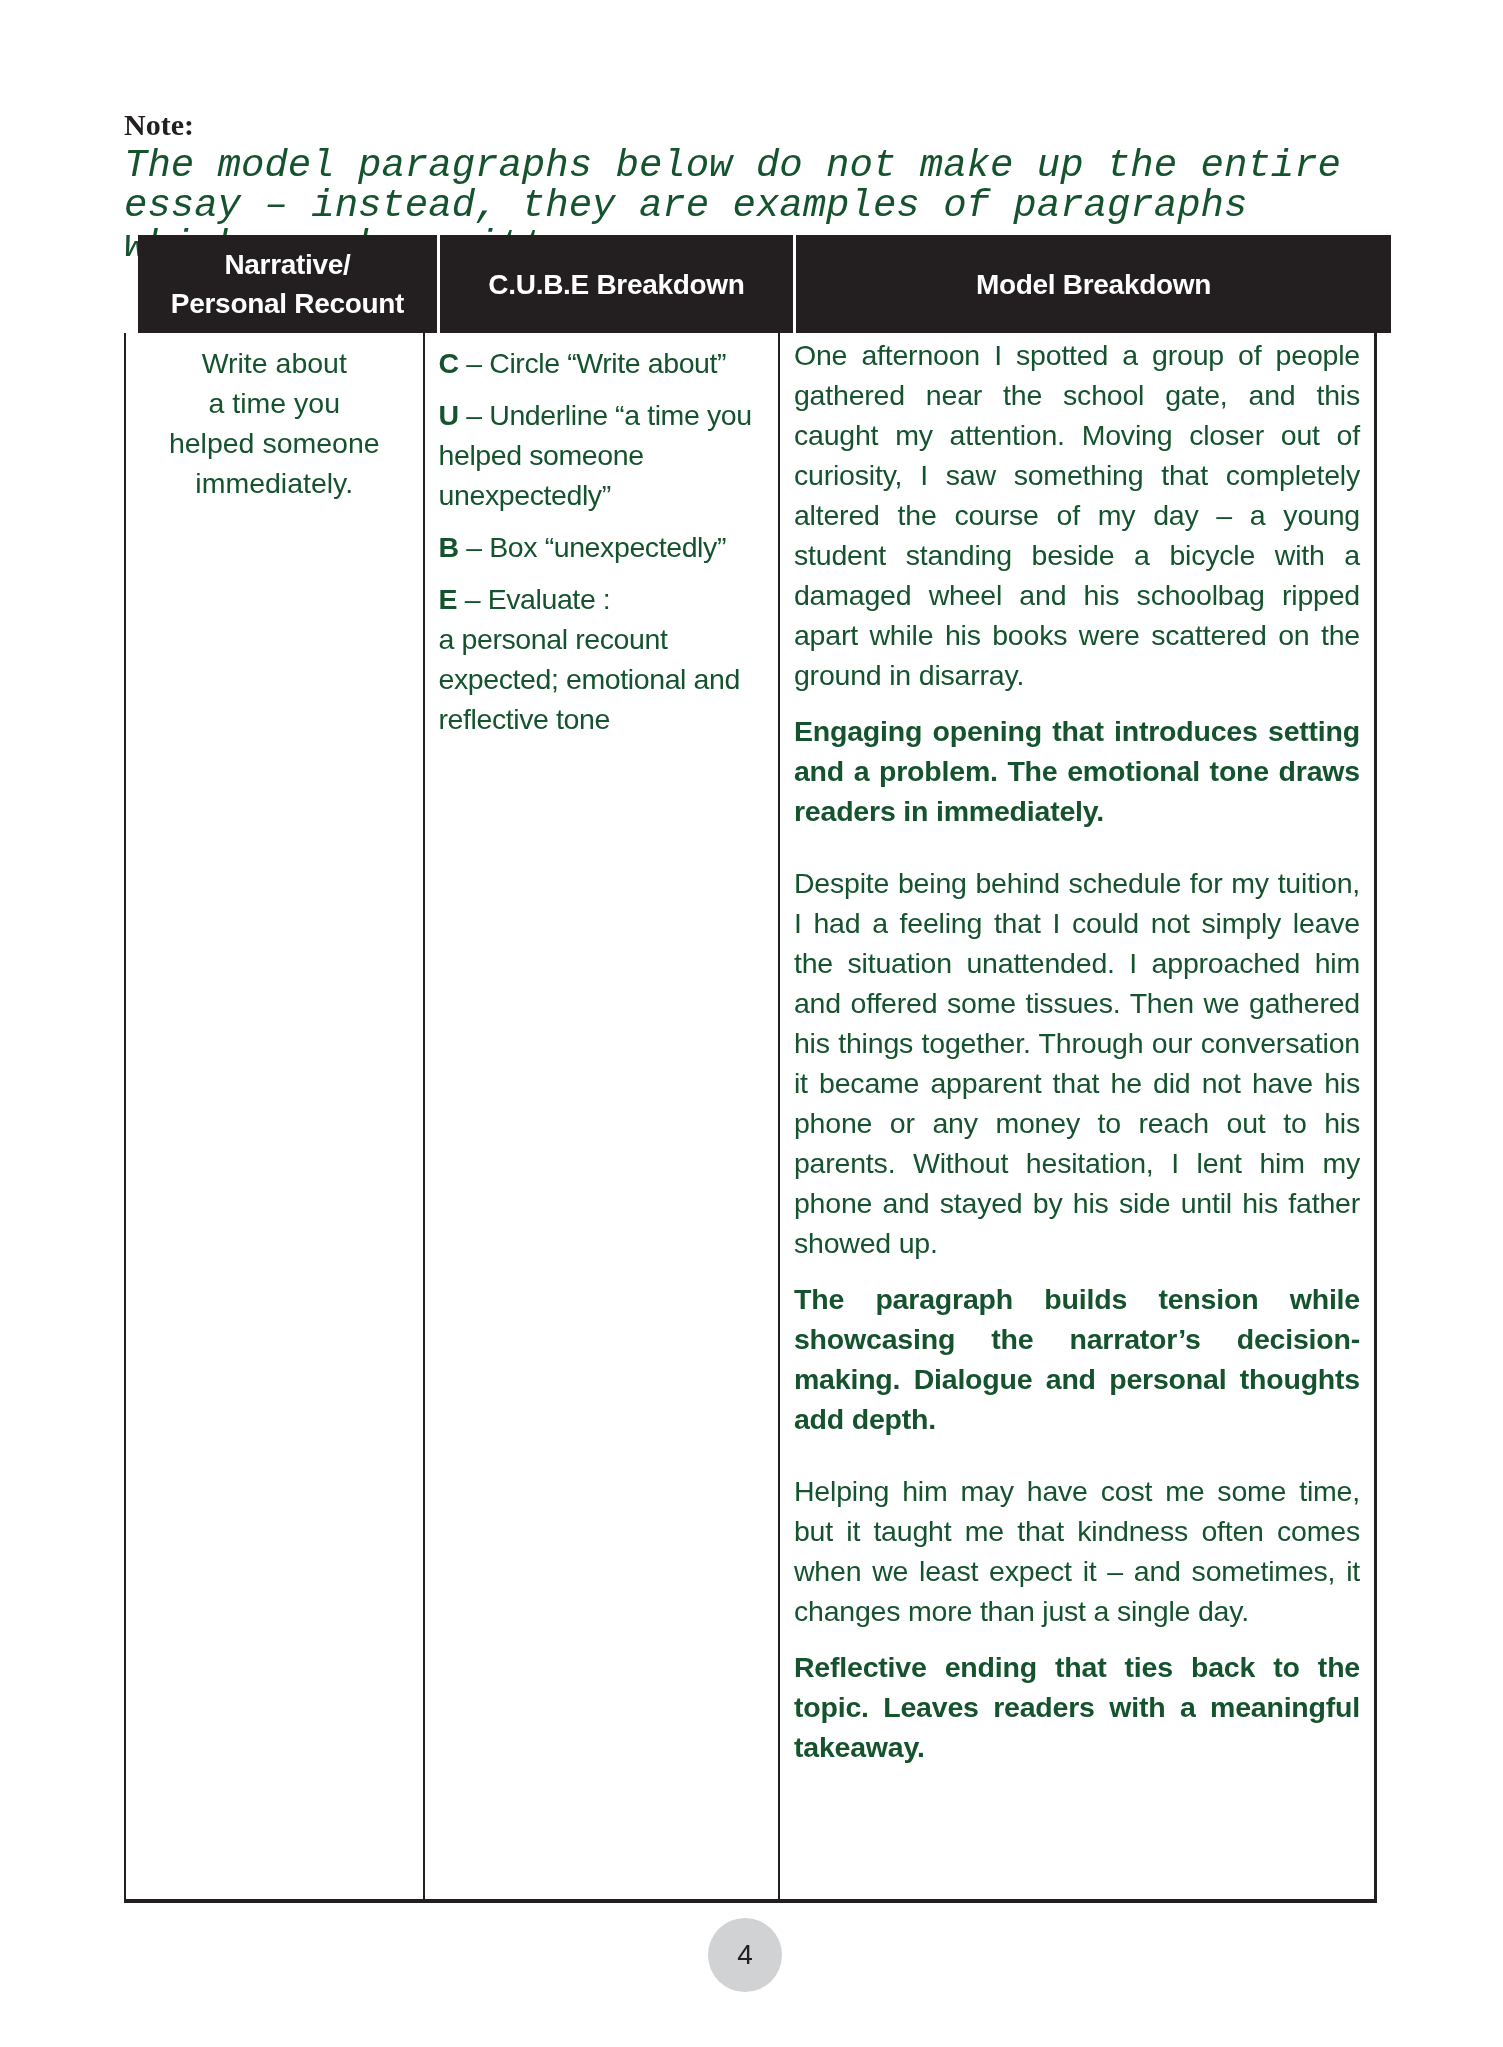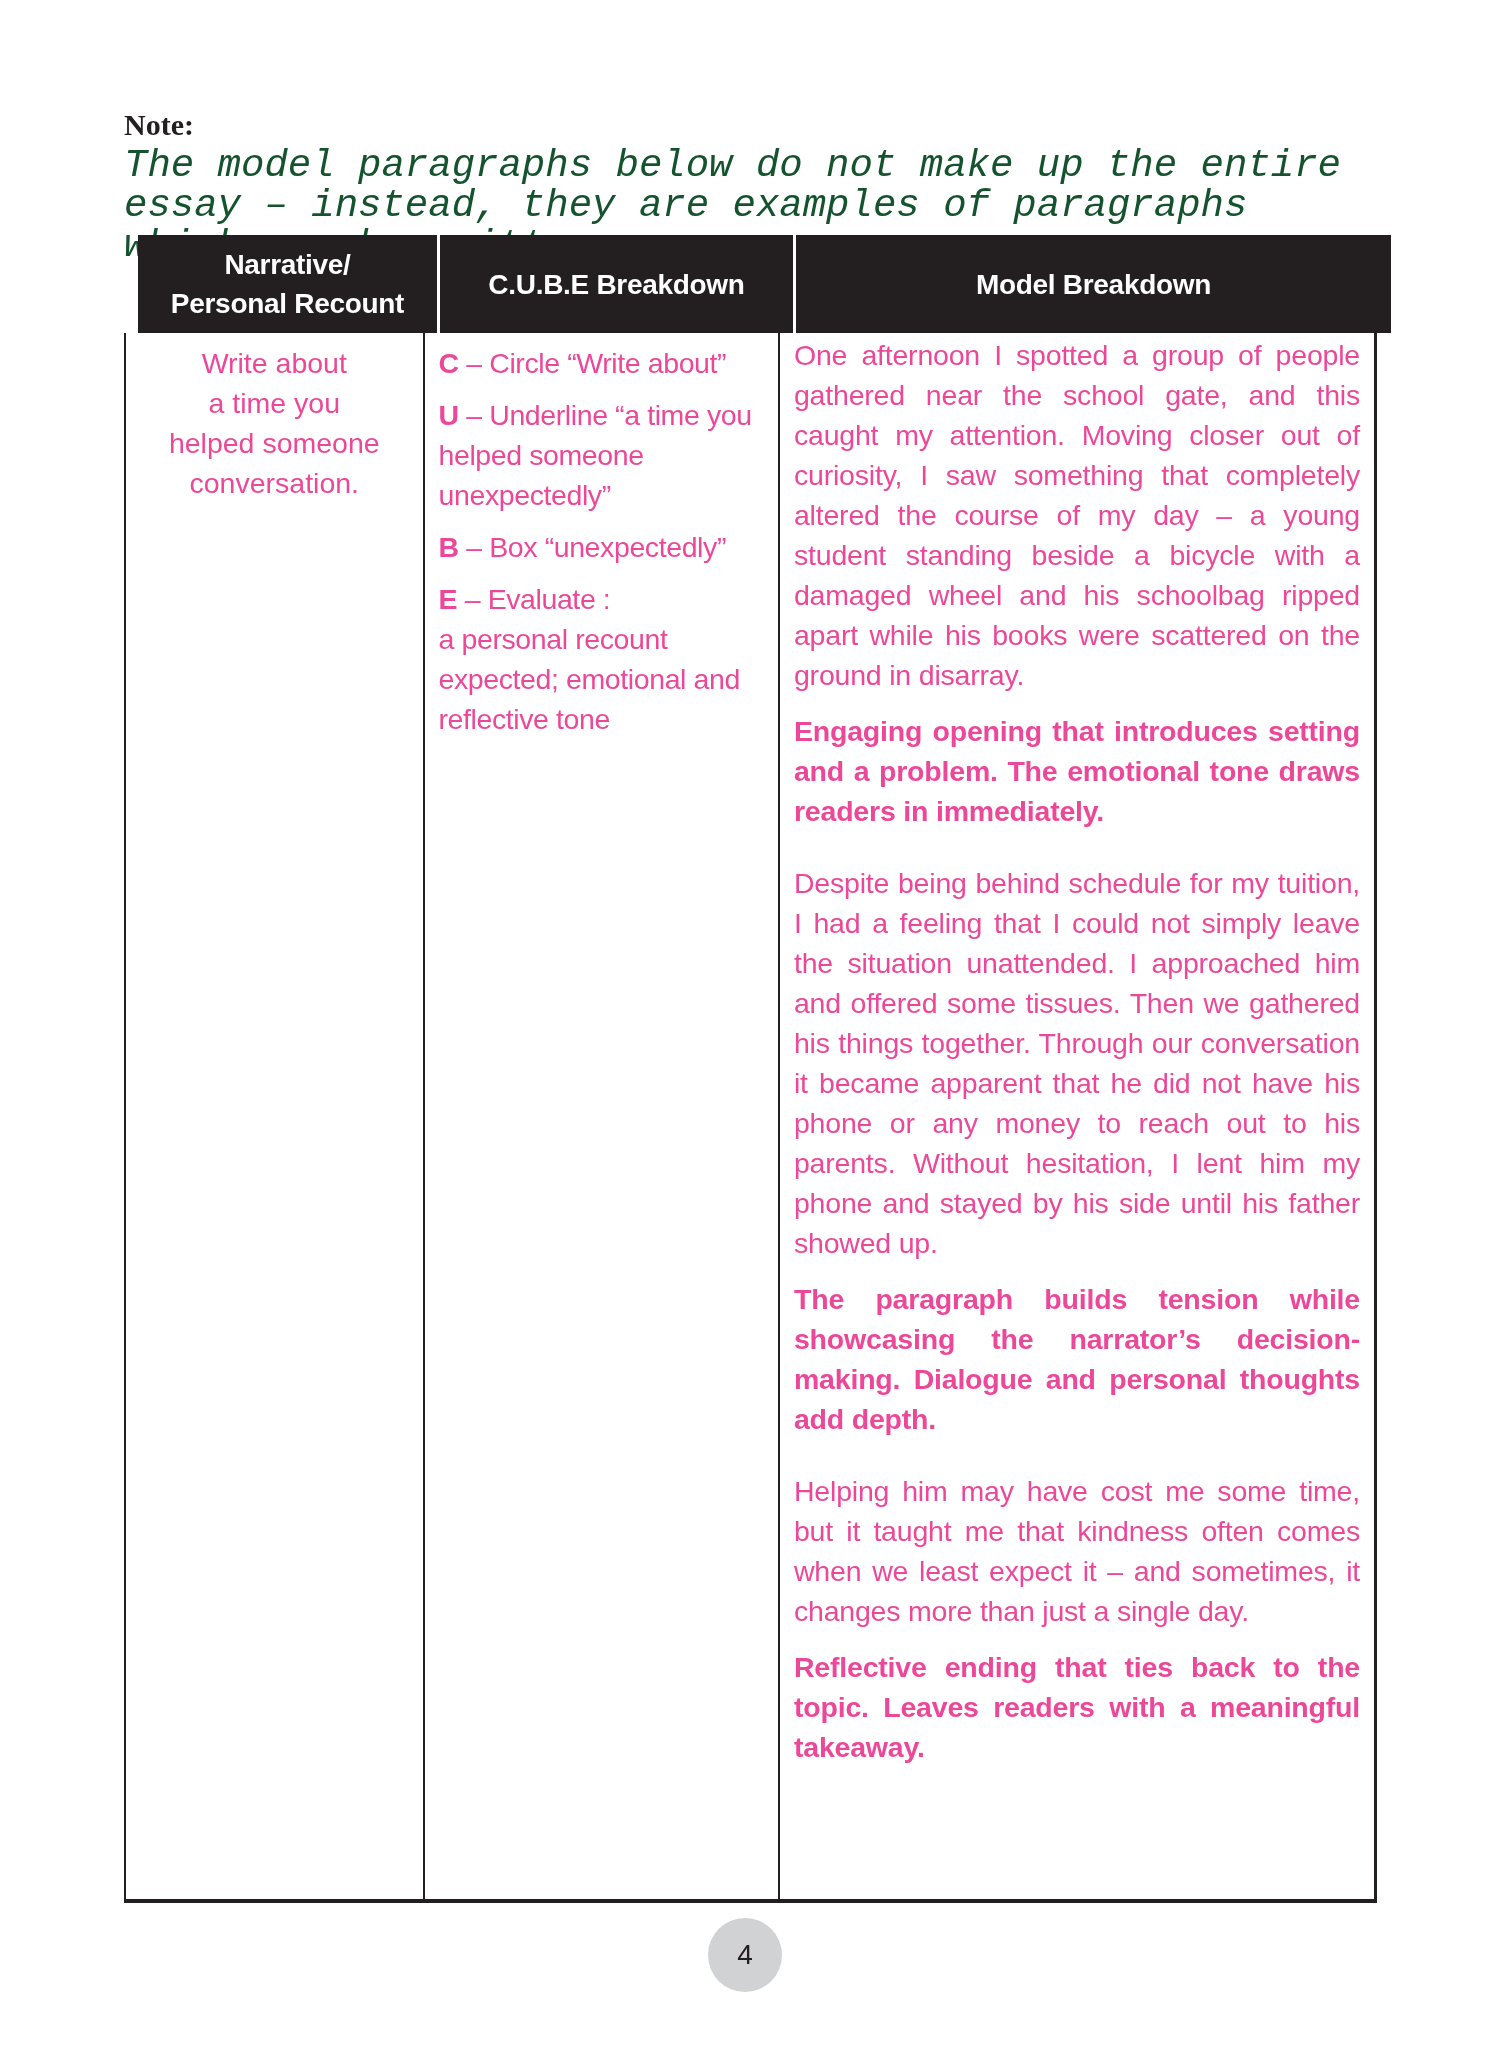--- a/index.html
+++ b/index.html
@@ -34,21 +34,21 @@
   .th.c2 { width: 356px; border-left: 3px solid #ffffff; }
   .th.c3 { width: 598px; border-left: 3px solid #ffffff; }
   .tbody {
     position: absolute; left: 0; top: 98px; width: 1253px; height: 1570px;
     display: flex; box-sizing: border-box;
     border-left: 2px solid #231f20; border-right: 3px solid #231f20; border-bottom: 4px solid #231f20;
   }
   .td {
     box-sizing: border-box; height: 100%;
     font-family: "Liberation Sans", "DejaVu Sans", sans-serif;
-    font-size: 28.5px; line-height: 40px; color: #ec4899;
+    font-size: 28.5px; line-height: 40px; color: #14532d;
   }
   .td.c1 { width: 297px; text-align: center; padding: 10px 14px 0 14px; }
   .td.c2 { width: 356px; border-left: 2px solid #231f20; padding: 10px 10px 0 14px; }
   .td.c3 { width: 597px; border-left: 2px solid #231f20; padding: 2px 14px 0 14px; }
   .cube-item { margin: 0 0 12px 0; letter-spacing: -0.4px; }
   .cube-letter { font-weight: bold; }
   .para { text-align: justify; margin: 0 0 16px 0; letter-spacing: -0.2px; }
   .para.bold { font-weight: bold; margin-bottom: 32px; }
   .para.bold.last { margin-bottom: 0; }
   .page-num {
@@ -75,21 +75,21 @@
     </div>
     <div class="th c2">C.U.B.E Breakdown</div>
     <div class="th c3">Model Breakdown</div>
   </div>
 
   <div class="tbody">
     <div class="td c1">
       <div>Write about</div>
       <div>a time you</div>
       <div>helped someone</div>
-      <div>conversation.</div>
+      <div>immediately.</div>
     </div>
 
     <div class="td c2">
       <div class="cube-item">
         <span class="cube-letter">C</span><span> – Circle “Write about”</span>
       </div>
       <div class="cube-item">
         <span class="cube-letter">U</span><span> – Underline “a time you helped someone unexpectedly”</span>
       </div>
       <div class="cube-item">

